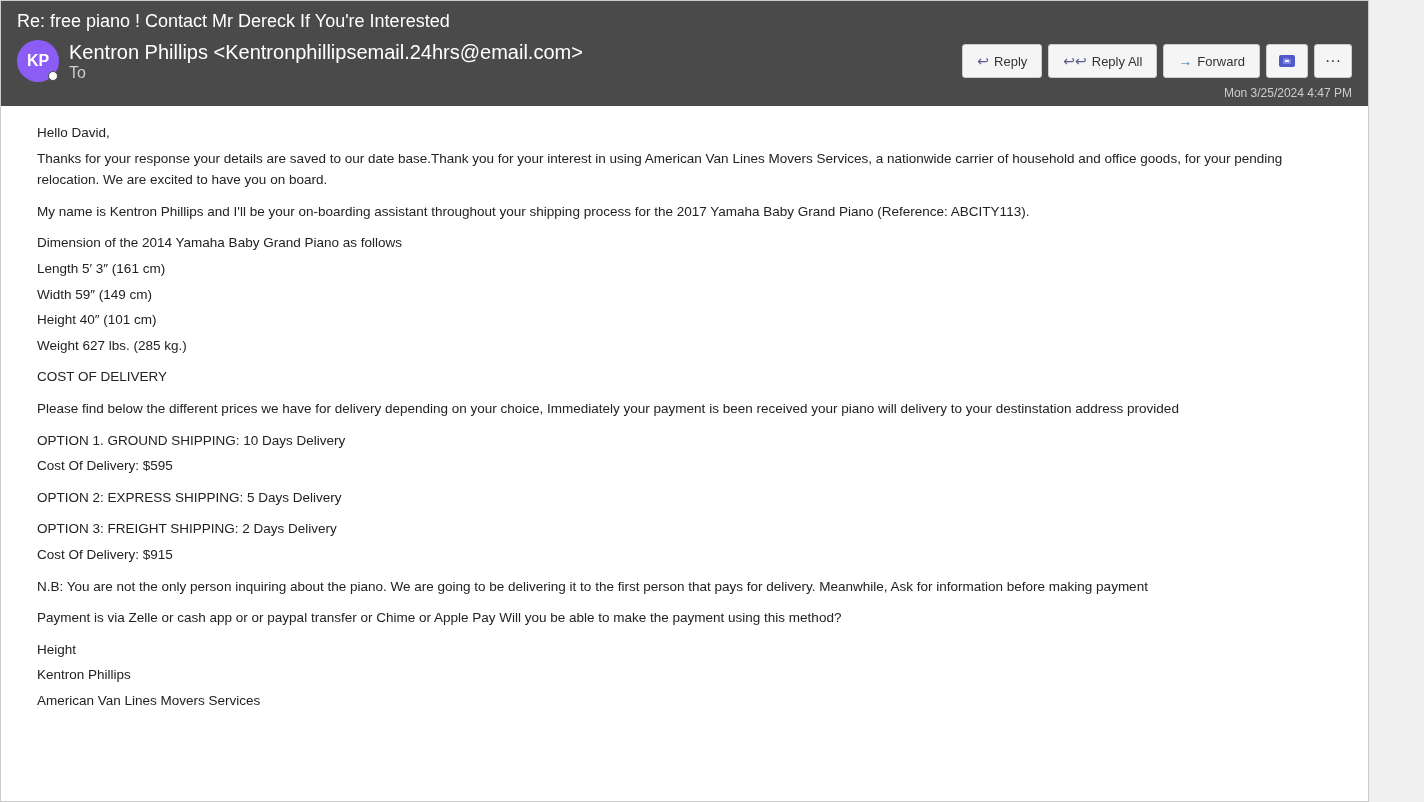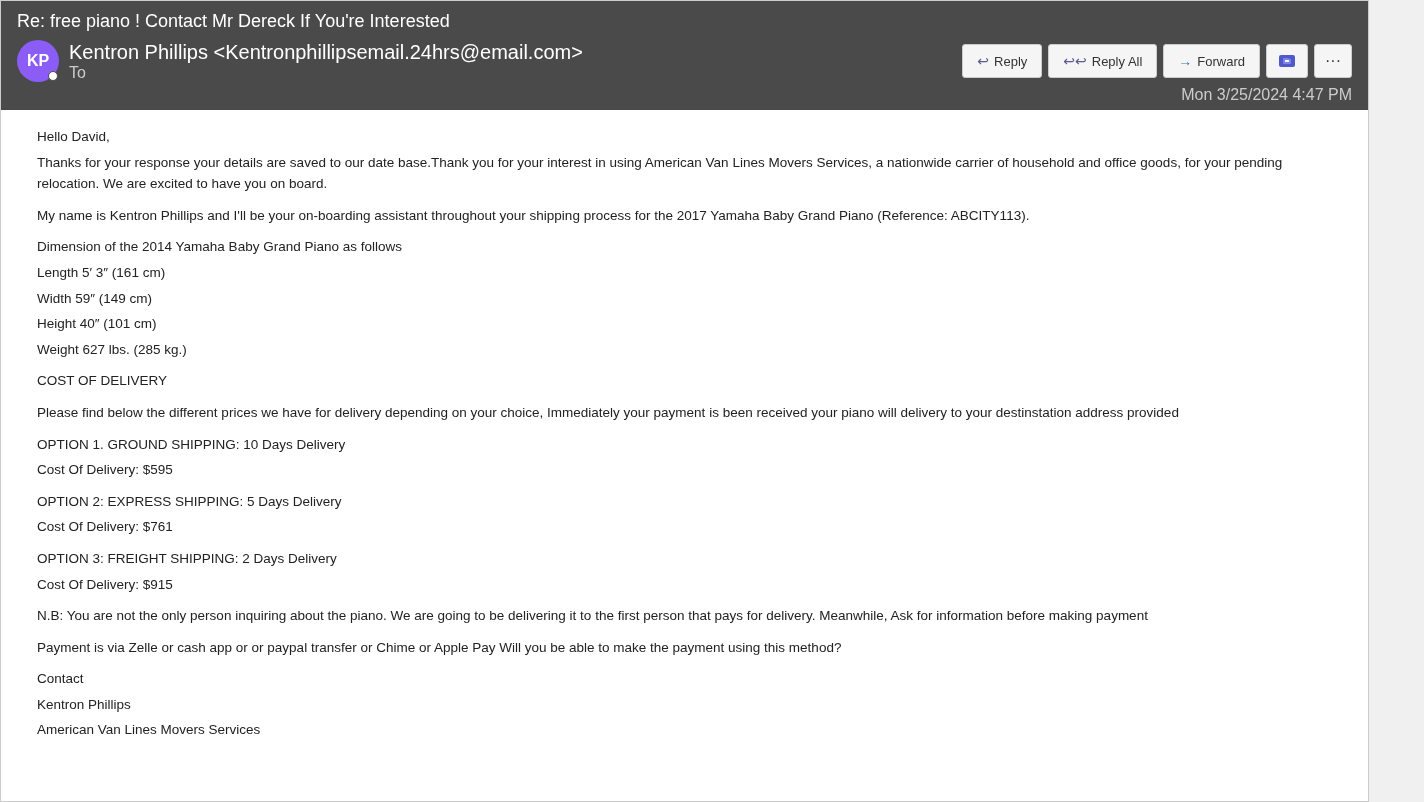--- a/index.html
+++ b/index.html
@@ -121,21 +121,21 @@
       padding: 6px 10px;
       cursor: pointer;
       height: 34px;
       display: flex;
       align-items: center;
       justify-content: center;
       font-size: 16px;
       color: #333;
     }
     .email-timestamp {
-      font-size: 16px;
+      font-size: 12px;
       color: #ccc;
       text-align: right;
       margin-top: 4px;
       padding-right: 0;
     }
     .email-body-wrapper {
       flex: 1;
       overflow-y: scroll;
       padding: 16px 36px;
       background: #fff;
@@ -235,31 +235,30 @@
       <p>COST OF DELIVERY</p>
       <p>Please find below the different prices we have for delivery depending on your choice, Immediately your payment is been received your piano will delivery to your destinstation address provided</p>
 
       <div class="section">
         <div class="block">OPTION 1. GROUND SHIPPING: 10 Days Delivery</div>
         <div class="block">Cost Of Delivery: $595</div>
       </div>
 
       <div class="section">
         <div class="block">OPTION 2: EXPRESS SHIPPING: 5 Days Delivery</div>
-        <div class="block">Cost Of Delivery: $761</div>
       </div>
 
       <div class="section">
         <div class="block">OPTION 3: FREIGHT SHIPPING: 2 Days Delivery</div>
         <div class="block">Cost Of Delivery: $915</div>
       </div>
 
       <p>N.B: You are not the only person inquiring about the piano. We are going to be delivering it to the first person that pays for delivery. Meanwhile, Ask for information before making payment</p>
       <p>Payment is via Zelle or cash app or or paypal transfer or Chime or Apple Pay Will you be able to make the payment using this method?</p>
 
       <div class="section">
-        <div class="block">Contact</div>
+        <div class="block">Height</div>
         <div class="block">Kentron Phillips</div>
         <div class="block">American Van Lines Movers Services</div>
       </div>
     </div>
   </div>
 </div>
 
 </body></html>

